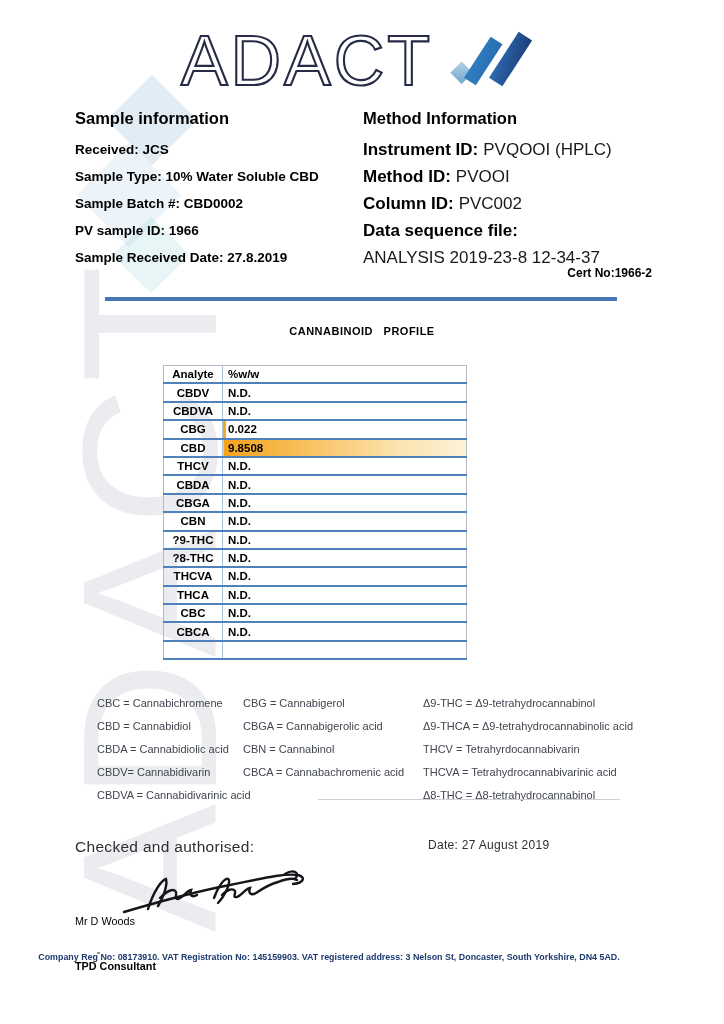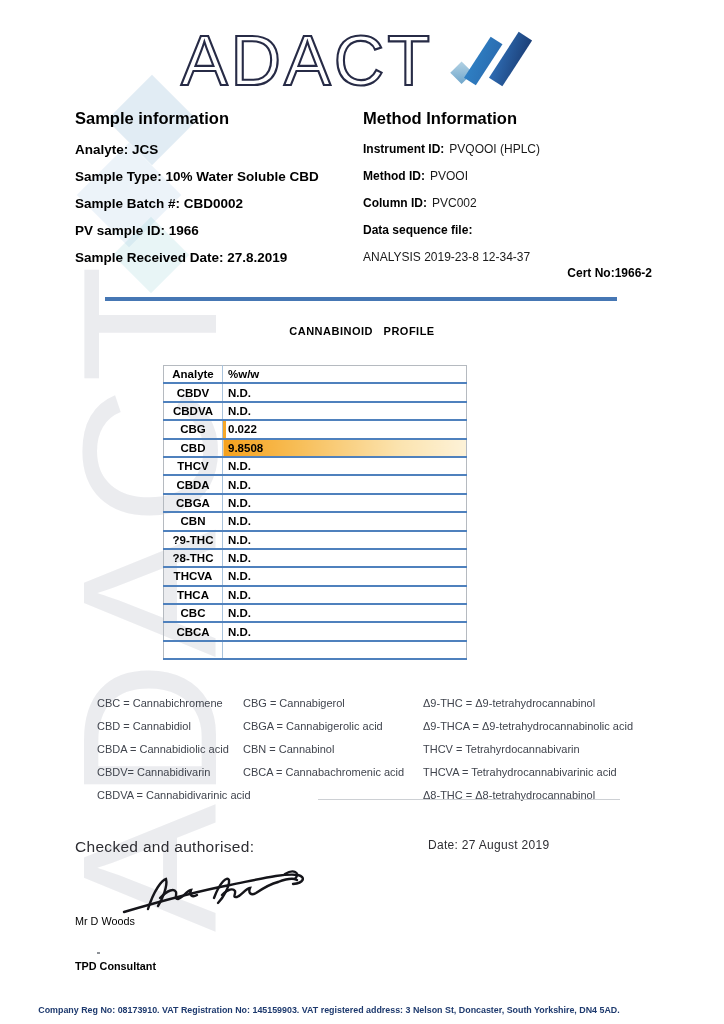--- a/index.html
+++ b/index.html
@@ -29,21 +29,21 @@
   .logo-text{
     font-size:70px;line-height:70px;letter-spacing:3px;font-weight:400;color:#272b46;
   }
   @supports (-webkit-text-stroke: 1px black){
     .logo-text{color:transparent;-webkit-text-stroke:2.1px #272b46;}
   }
   .info-heading{font-size:16.5px;font-weight:bold;margin:0 0 8px 0;}
   .sample-block{position:absolute;left:75px;top:109px;}
   .sample-line{font-size:13.5px;font-weight:bold;line-height:27px;white-space:nowrap;}
   .method-block{position:absolute;left:363px;top:109px;}
-  .m-line{font-size:12px;line-height:27px;white-space:nowrap;}
+  .m-line{font-size:17px;line-height:27px;white-space:nowrap;}
   .m-label{font-weight:bold;margin-right:5px;}
   .m-value{font-weight:normal;color:#1a1a1a;}
   .cert-no{position:absolute;right:72px;top:266px;font-size:12px;font-weight:bold;}
   .blue-rule{position:absolute;left:105px;top:297px;width:512px;height:4px;background:#4677b4;}
   .profile-title{
     position:absolute;left:0;top:325px;width:724px;text-align:center;
     font-size:11px;font-weight:bold;letter-spacing:0.5px;word-spacing:7px;
   }
   .table-wrap{position:absolute;left:163px;top:357px;width:374px;}
   table.ct{border-collapse:collapse;width:304px;table-layout:fixed;border:1px solid #b5bac0;margin-top:8px;}
@@ -61,21 +61,21 @@
   .lc2{left:243px;top:692px;}
   .lc3{left:423px;top:692px;}
   .grey-line{position:absolute;left:318px;top:799px;width:302px;height:1px;background:#cdd0d4;}
   .checked-label{position:absolute;left:75px;top:838px;font-size:15.5px;color:#2e2e33;letter-spacing:0.3px;}
   .date-label{position:absolute;left:428px;top:838px;font-size:12px;color:#2e2e33;letter-spacing:0.3px;}
   .signature{position:absolute;left:118px;top:862px;}
   .auth-name{position:absolute;left:75px;top:915px;font-size:10.8px;font-weight:normal;}
   .auth-title{position:absolute;left:75px;top:932px;font-size:10.8px;font-weight:bold;margin-top:28px;}
   .tiny-dot{position:absolute;left:97px;top:952px;width:3px;height:2px;background:#8e9298;}
   .footer-line{
-    position:absolute;left:0;top:1005px;width:658px;text-align:center;
+    position:absolute;left:0;top:952px;width:658px;text-align:center;
     font-size:8.9px;font-weight:bold;color:#1e3a6e;
   }
 </style>
 </head>
 <body>
 
 <div class="layer wm-layer">
   <div class="wm-diamond d1"></div>
   <div class="wm-diamond d2"></div>
   <div class="wm-diamond d3"></div>
@@ -103,21 +103,21 @@
       </defs>
       <rect x="6" y="38" width="17" height="17" transform="rotate(45 14.5 46.5)" fill="url(#g0)"></rect>
       <rect x="30" y="8" width="15" height="52" transform="rotate(33 37.5 34)" fill="url(#g1)"></rect>
       <rect x="58" y="3" width="17" height="58" transform="rotate(33 66.5 32)" fill="url(#g2)"></rect>
     </svg>
   </div>
 
   <div class="sample-block">
     <div class="info-heading">Sample information</div>
     <div id="sample-lines">
-        <div class="sample-line">Analyte: JCS</div>
+        <div class="sample-line">Received: JCS</div>
         <div class="sample-line">Sample Type: 10% Water Soluble CBD</div>
         <div class="sample-line">Sample Batch #: CBD0002</div>
         <div class="sample-line">PV sample ID: 1966</div>
         <div class="sample-line">Sample Received Date: 27.8.2019</div>
       </div>
   </div>
 
   <div class="method-block">
     <div class="info-heading">Method Information</div>
     <div id="method-rows">

